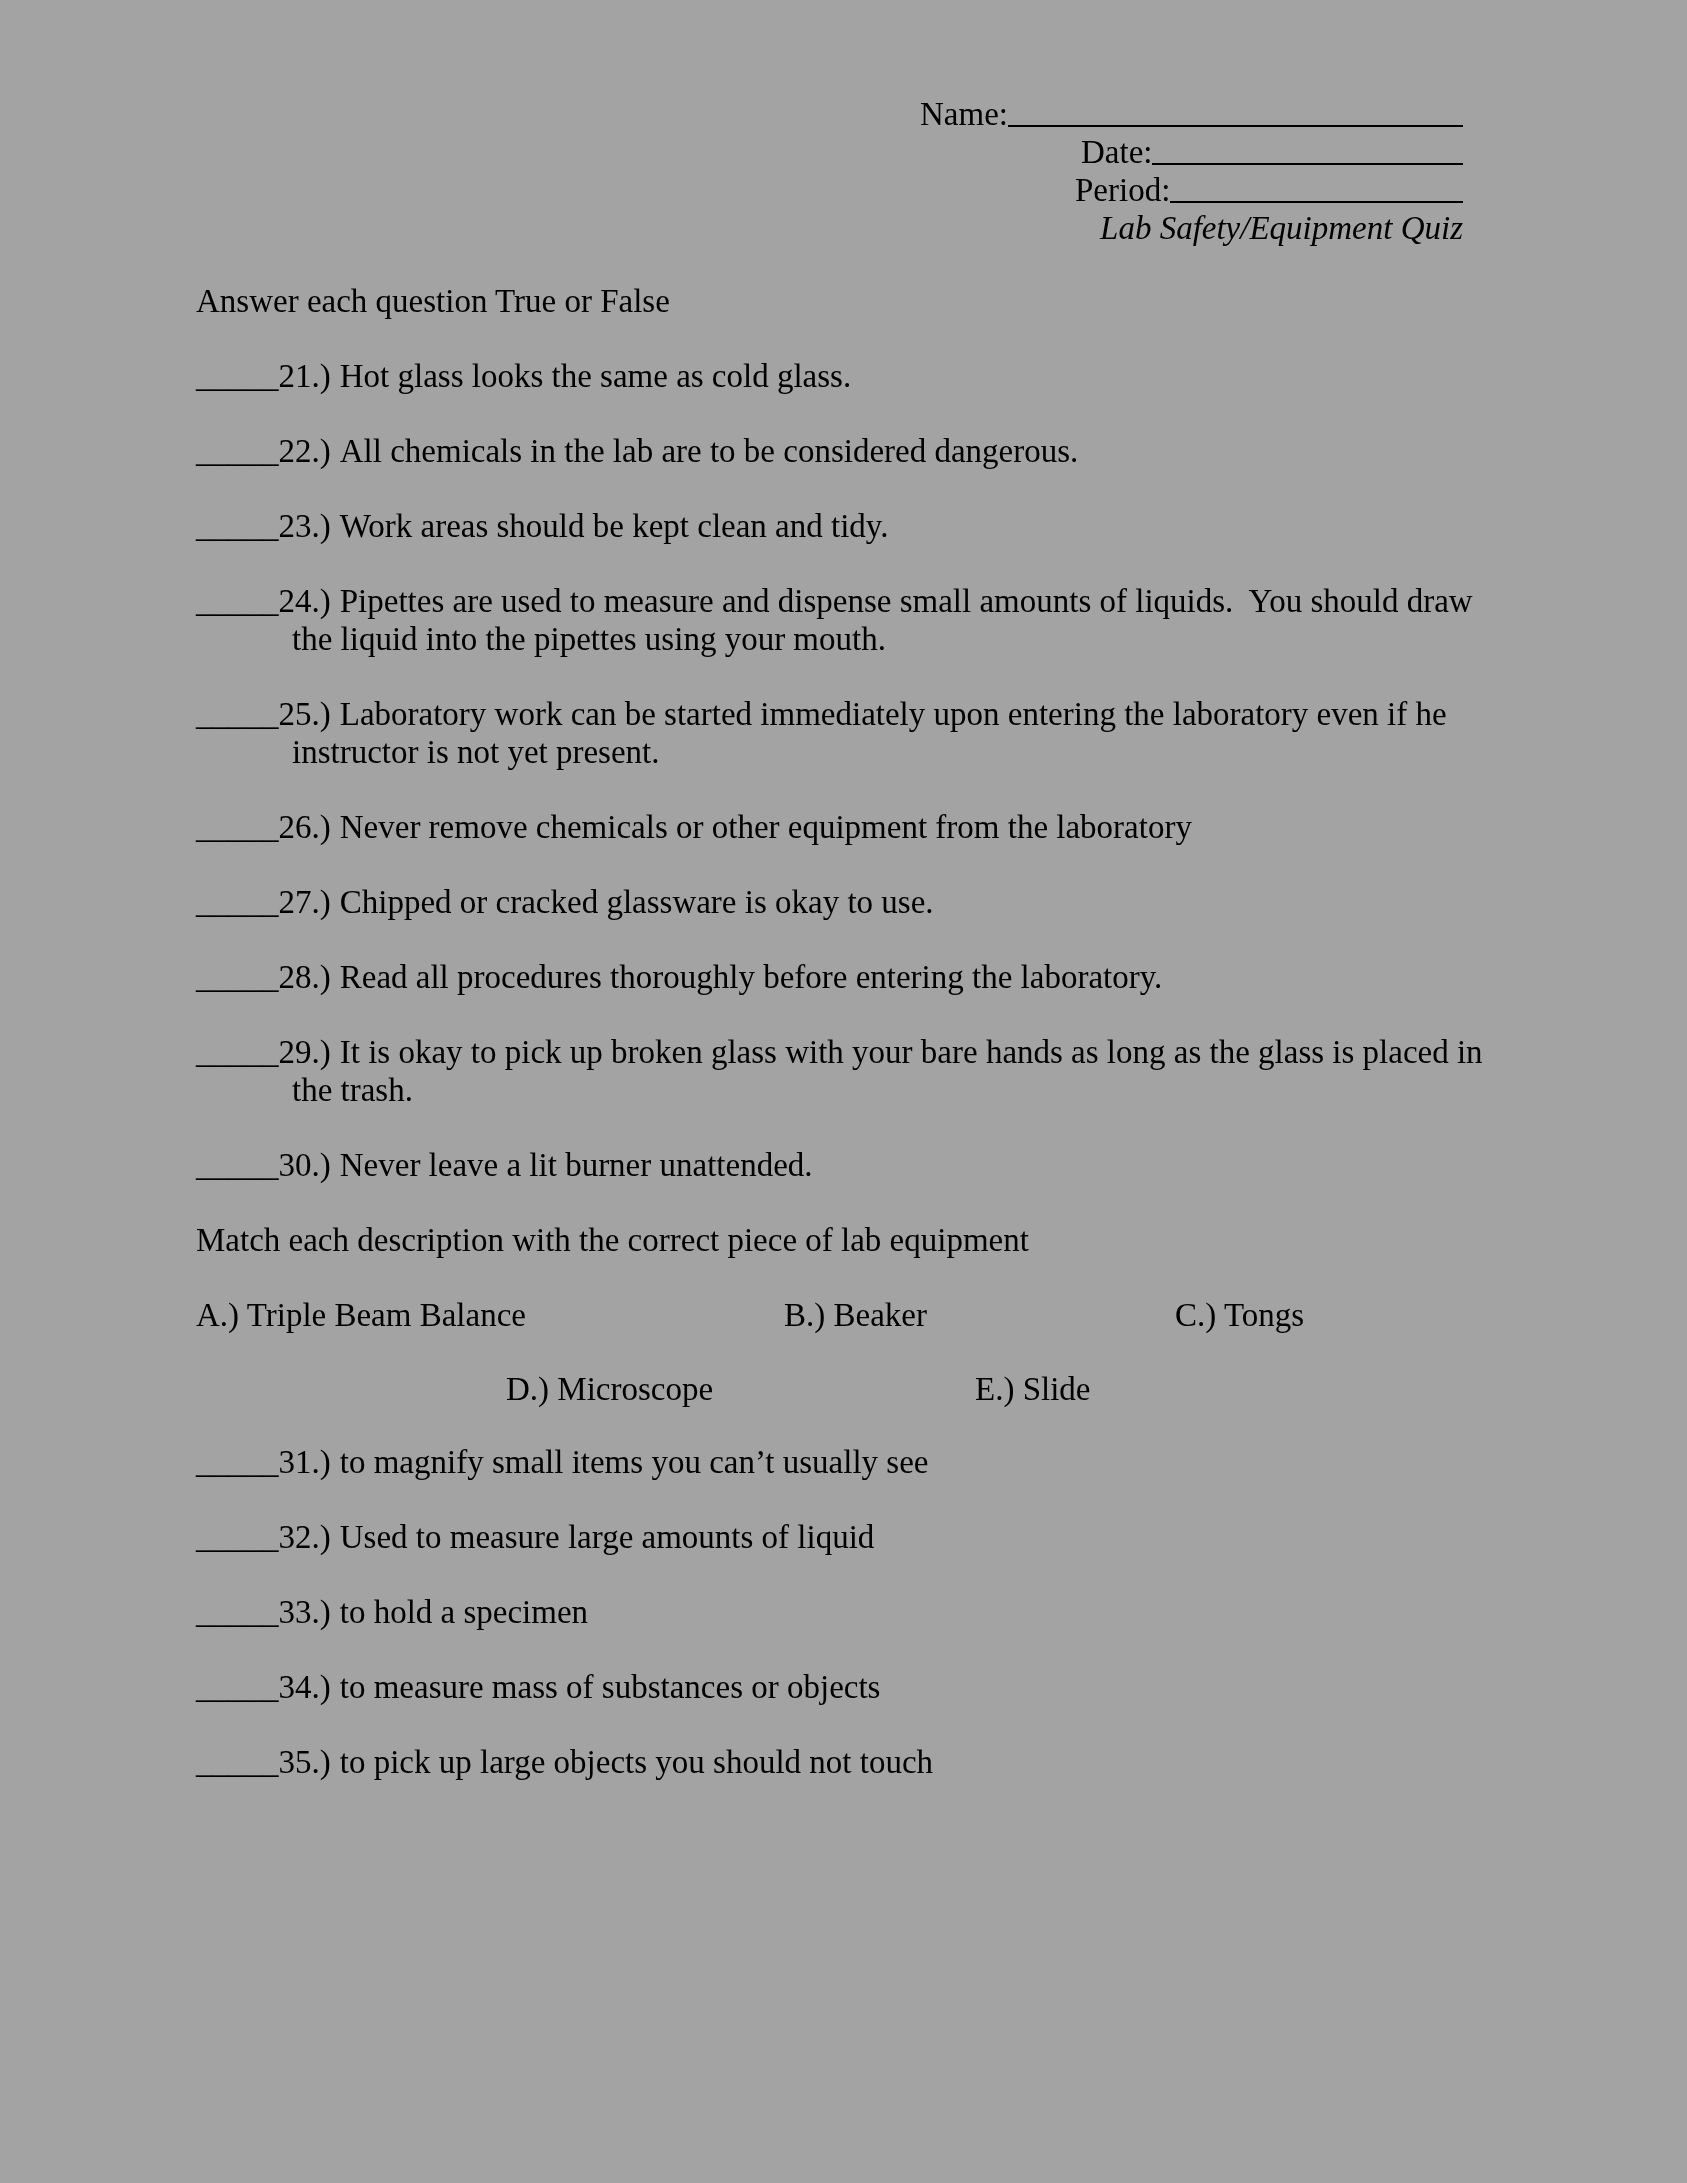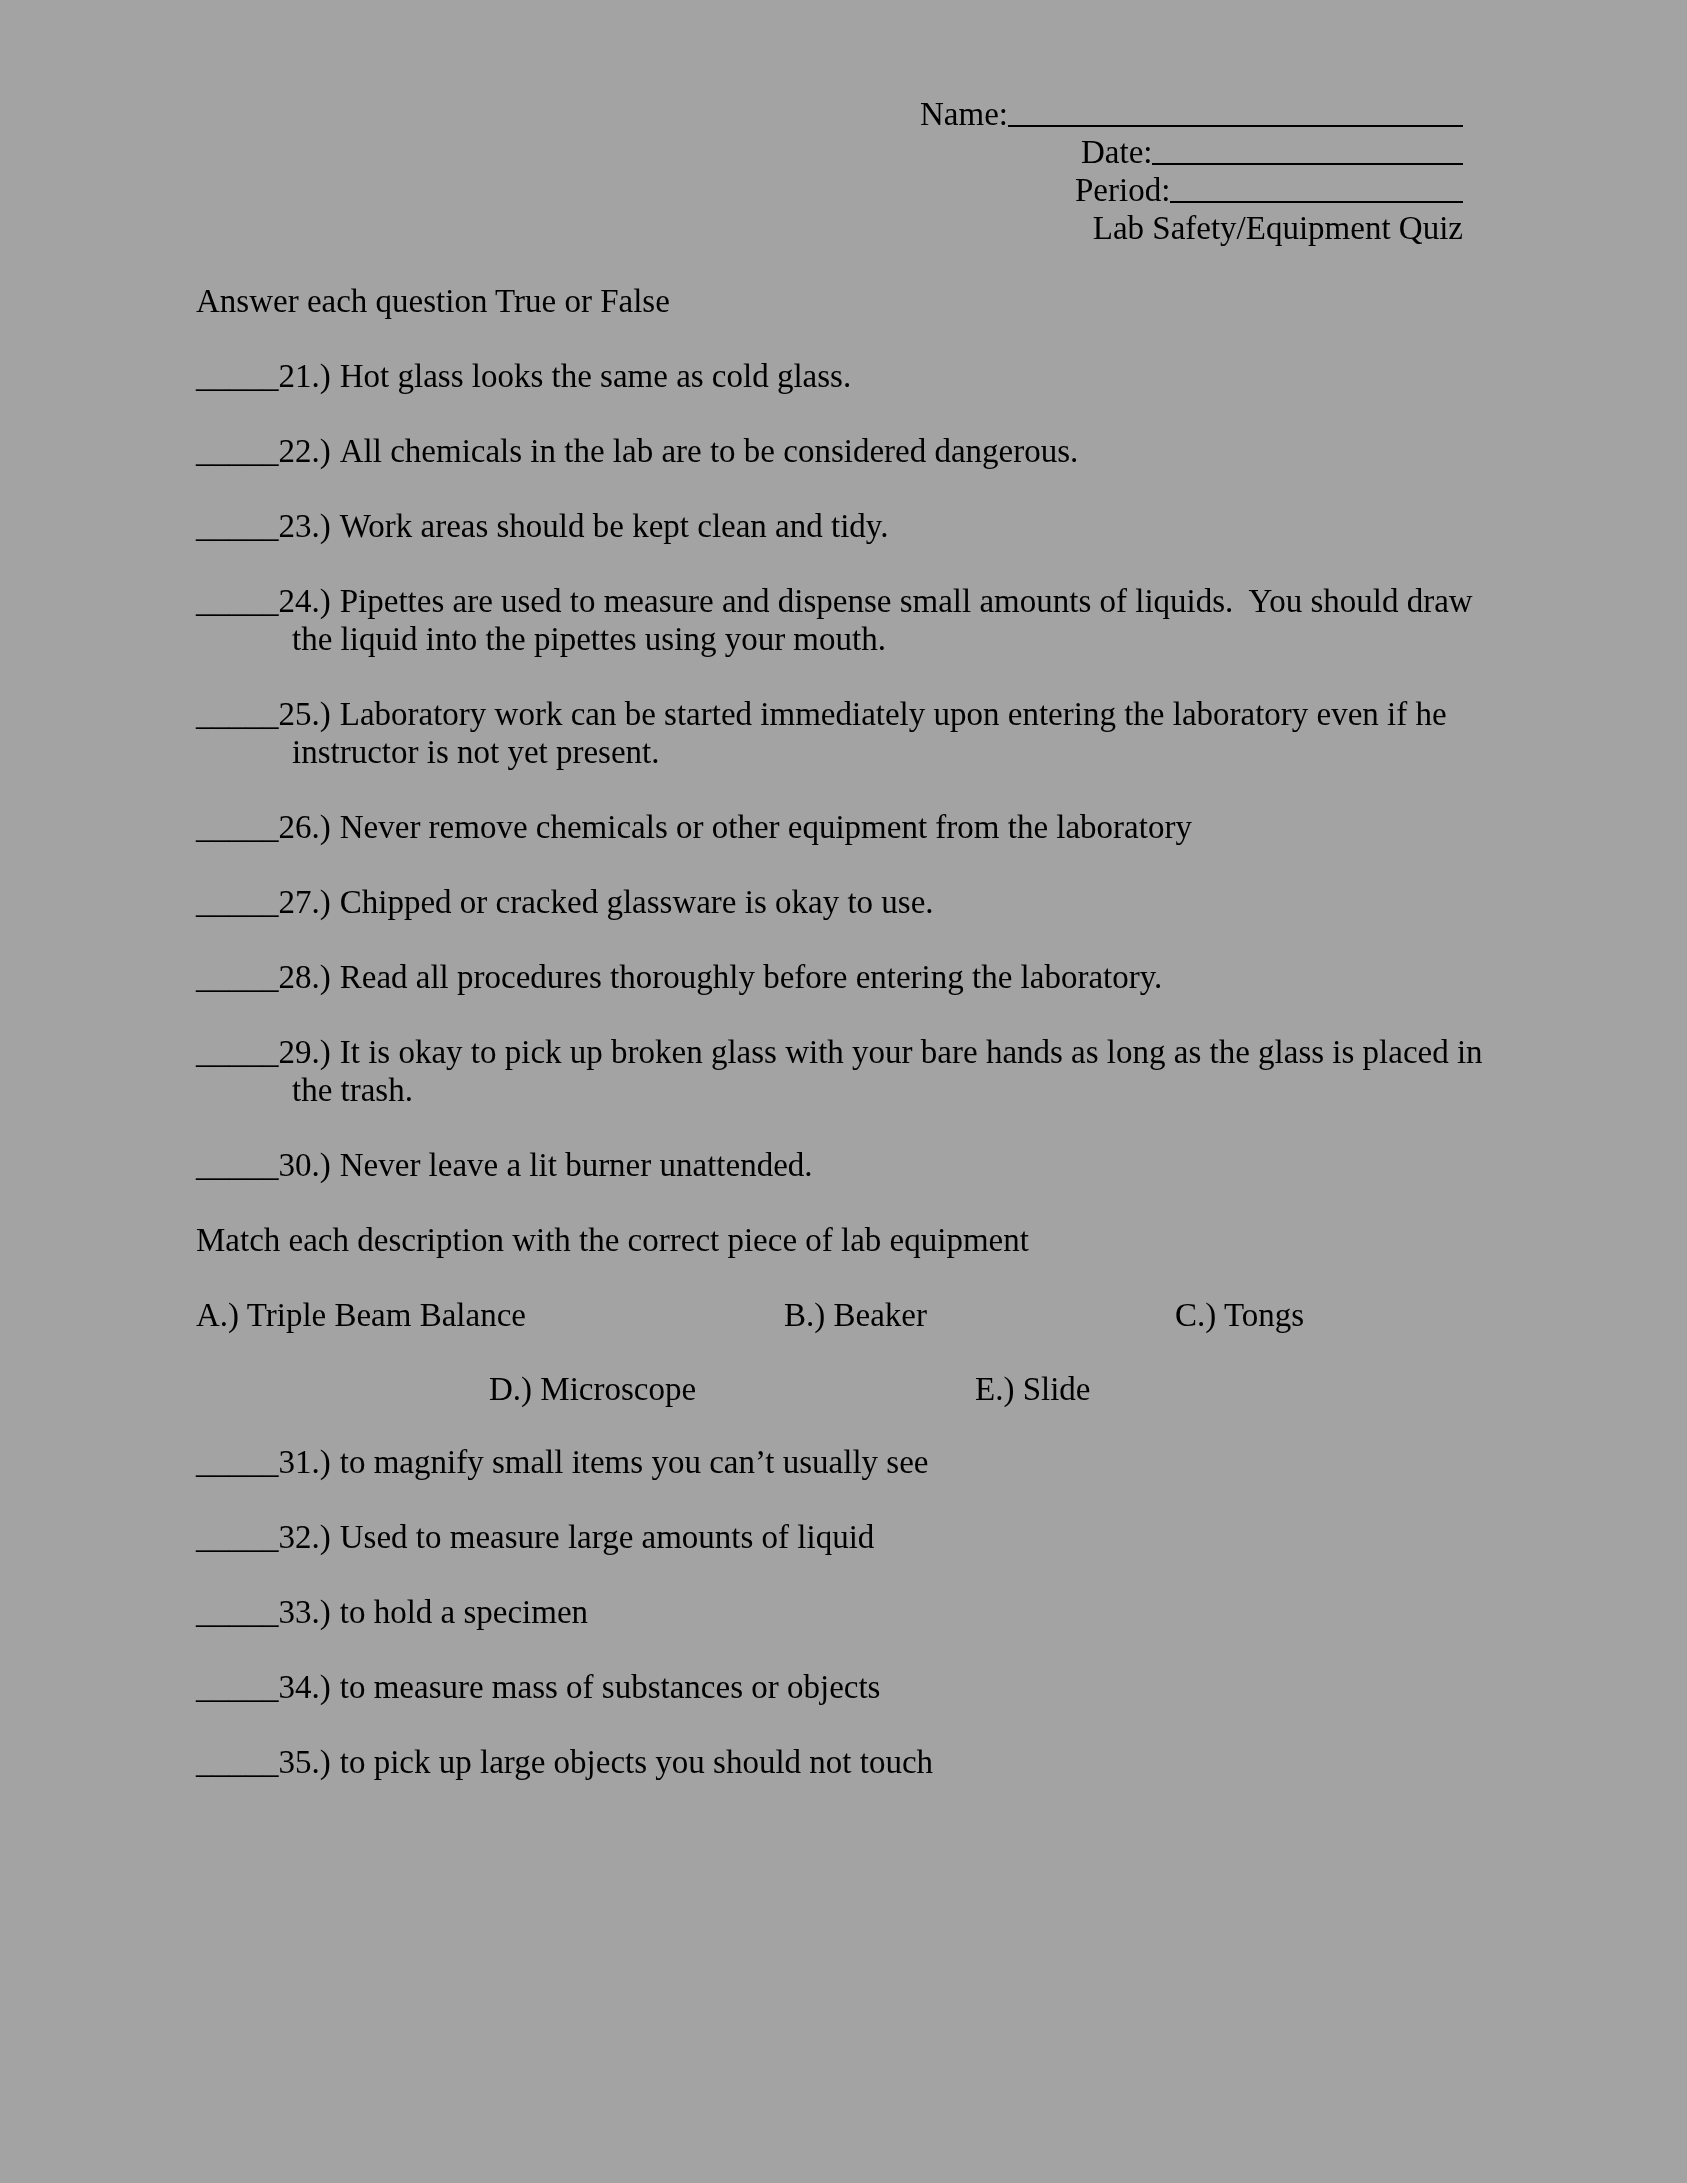--- a/index.html
+++ b/index.html
@@ -26,20 +26,21 @@
   .hlabel { line-height: 38px; white-space: pre; }
   .hline  {
     flex: 1;
     border-bottom: 2px solid #000;
     margin-bottom: 6px;
   }
   .doc-title {
     text-align: right;
     line-height: 38px;
     white-space: nowrap;
+    font-style: italic;
   }
   
   .body {
     position: absolute;
     left: 196px;
     top: 282px;
     width: 1363px;
   }
   .instruction {
     line-height: 38px;
@@ -58,21 +59,21 @@
   .qnum  { white-space: pre; }
   .qtext { margin-left: 9px; white-space: pre; }
   .q2    { white-space: pre; }
   
   .eqrow { position: relative; height: 38px; margin-bottom: 36px; }
   .eqrow.row2 { margin-bottom: 35px; }
   .eq { position: absolute; top: 0; line-height: 38px; white-space: pre; }
   .eq.pos-a { left: 0; }
   .eq.pos-b { left: 588px; }
   .eq.pos-c { left: 979px; }
-  .eq.pos-d { left: 293px; text-align: right; }
+  .eq.pos-d { left: 310px; text-align: right; }
   .eq.pos-e { left: 779px; }
 </style>
 </head>
 <body>
 
 <div class="page">
 
   <div class="header">
     <div class="hrow">
       <span class="hlabel">Name:</span>

